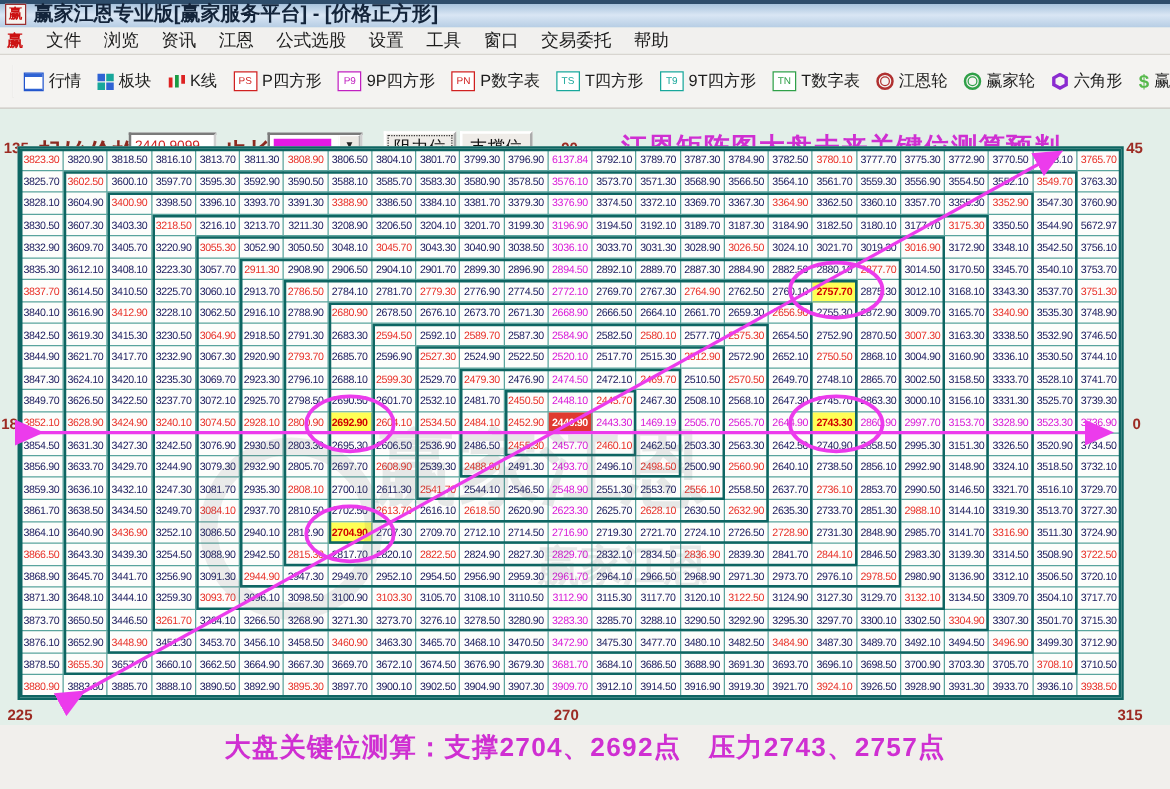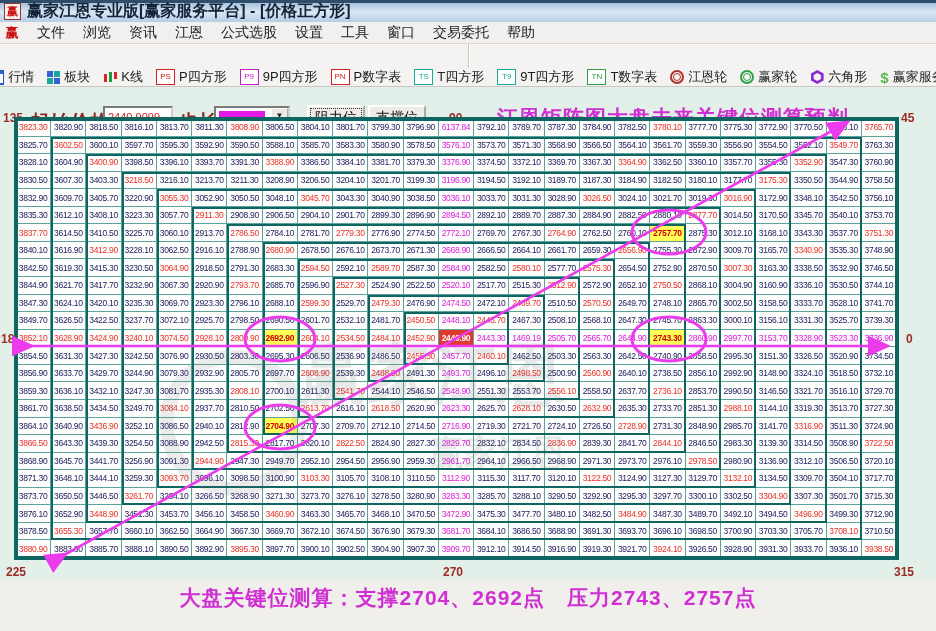--- a/index.html
+++ b/index.html
@@ -11,21 +11,21 @@
     display:flex;align-items:center;gap:6px;padding-left:4px;box-sizing:border-box;}
   .app-icon{width:15px;height:15px;background:#f6f3ee;border:1px solid #9b3030;color:#cc1111;
     font-size:11px;font-weight:bold;line-height:14px;text-align:center;}
   .title-text{font-size:16px;color:#13243a;font-weight:bold;}
   .menubar{position:absolute;left:0;top:22px;width:936px;height:22px;background:#f1f0ee;
     border-bottom:1px solid #d8d5d0;display:flex;align-items:center;gap:2px;padding-left:4px;box-sizing:border-box;}
   .menu-icon{width:16px;height:16px;color:#cc1111;font-weight:bold;font-size:13px;line-height:16px;
     text-align:center;margin-right:6px;}
   .menu-item{font-size:14px;color:#1c1c1c;padding:2px 9px;cursor:default;}
   .toolbar{position:absolute;left:0;top:44px;width:936px;height:43px;background:#f4f3f1;
-    border-bottom:1px solid #c9c6c1;display:flex;align-items:center;padding-left:10px;box-sizing:border-box;flex-direction:column;}
+    border-bottom:1px solid #c9c6c1;display:flex;align-items:center;padding-left:10px;box-sizing:border-box;}
   .tb-sep{width:1px;height:26px;background:#c9c6c1;border-right:1px solid #fff;margin-right:8px;}
   .tb-item{display:flex;align-items:center;gap:4px;margin-right:13px;cursor:default;}
   .tb-label{font-size:13px;color:#1c1c1c;white-space:nowrap;}
   .ltr-icon{display:inline-block;width:17px;height:14px;border:1px solid;font-size:8px;font-weight:normal;
     line-height:13px;text-align:center;background:#fff;}
   .grid-glyph{width:14px;height:13px;display:inline-block;border:1px solid #2255cc;
     background:linear-gradient(#2f63d4 0 3px,#fff 3px),#fff;box-shadow:inset 0 -1px #2f63d4;}
   .blocks-glyph{width:13px;height:13px;display:inline-block;
     background:
       linear-gradient(#2f63d4,#2f63d4) 0 0/6px 6px no-repeat,
@@ -273,21 +273,21 @@
     <div class="cell">3192.10</div>
     <div class="cell">3189.70</div>
     <div class="cell">3187.30</div>
     <div class="cell">3184.90</div>
     <div class="cell">3182.50</div>
     <div class="cell">3180.10</div>
     <div class="cell">3177.70</div>
     <div class="cell red">3175.30</div>
     <div class="cell">3350.50</div>
     <div class="cell">3544.90</div>
-    <div class="cell">3758.50</div>
+    <div class="cell">5672.97</div>
     <div class="cell">3832.90</div>
     <div class="cell">3609.70</div>
     <div class="cell">3405.70</div>
     <div class="cell">3220.90</div>
     <div class="cell red">3055.30</div>
     <div class="cell">3052.90</div>
     <div class="cell">3050.50</div>
     <div class="cell">3048.10</div>
     <div class="cell red">3045.70</div>
     <div class="cell">3043.30</div>

